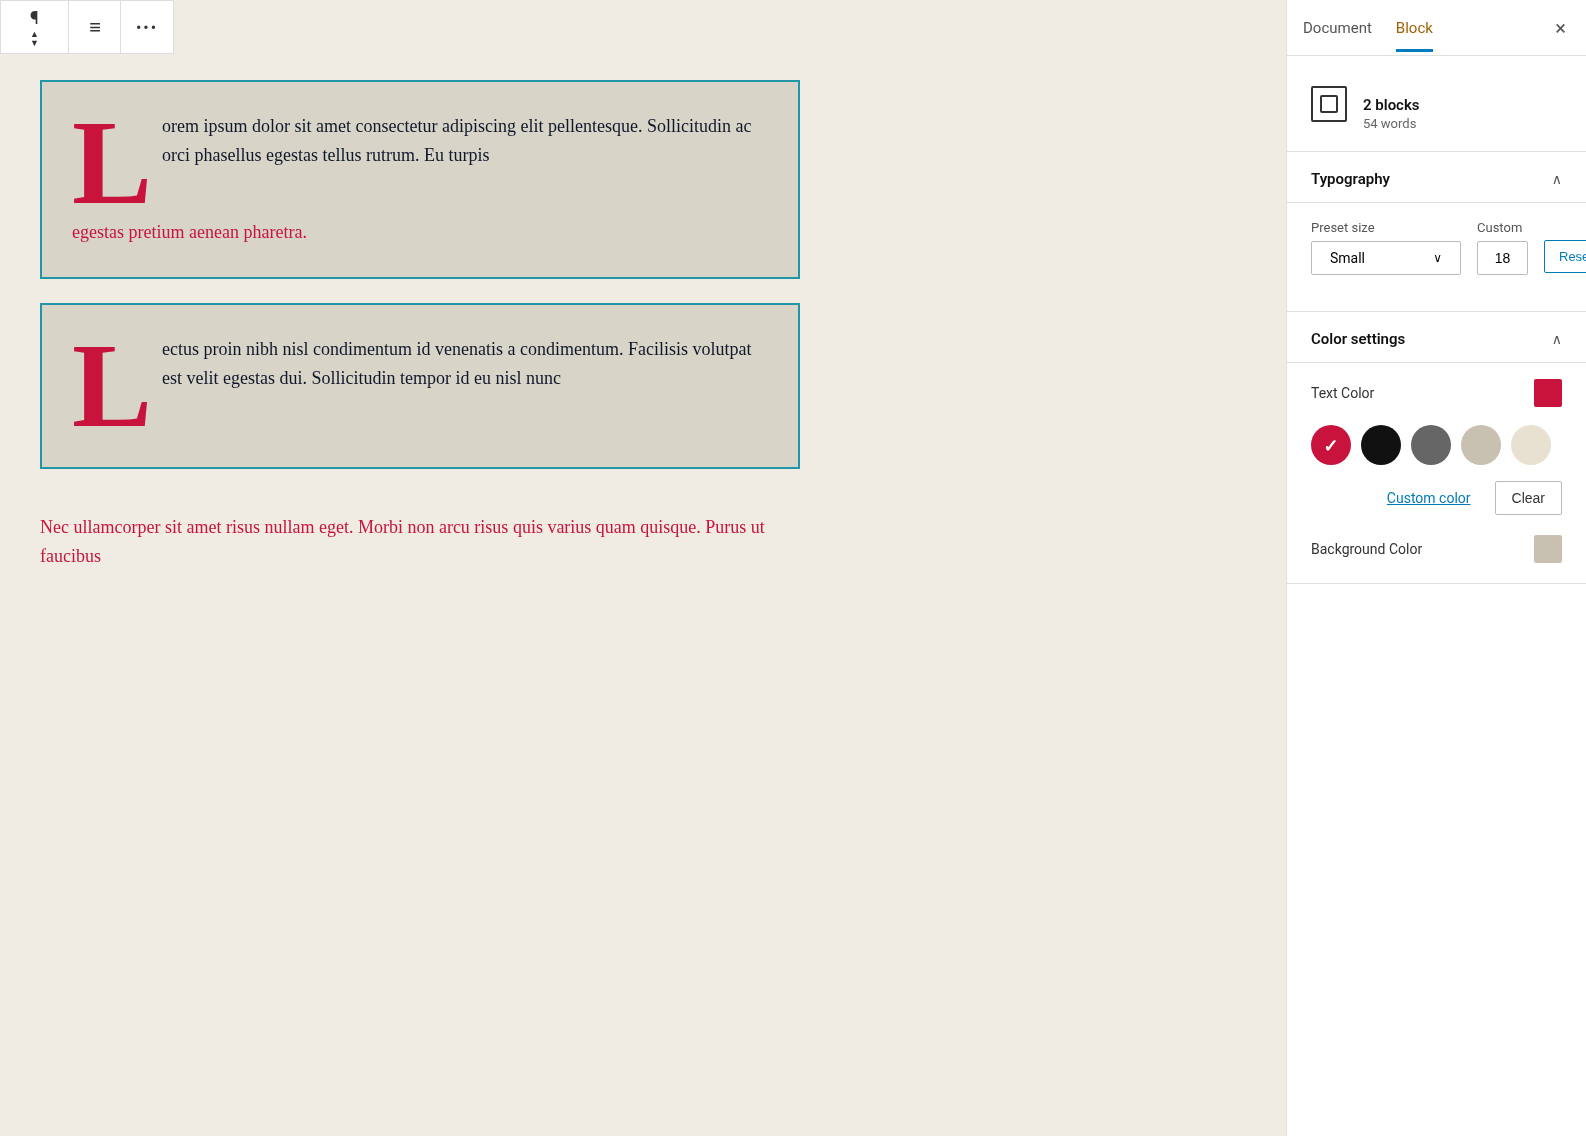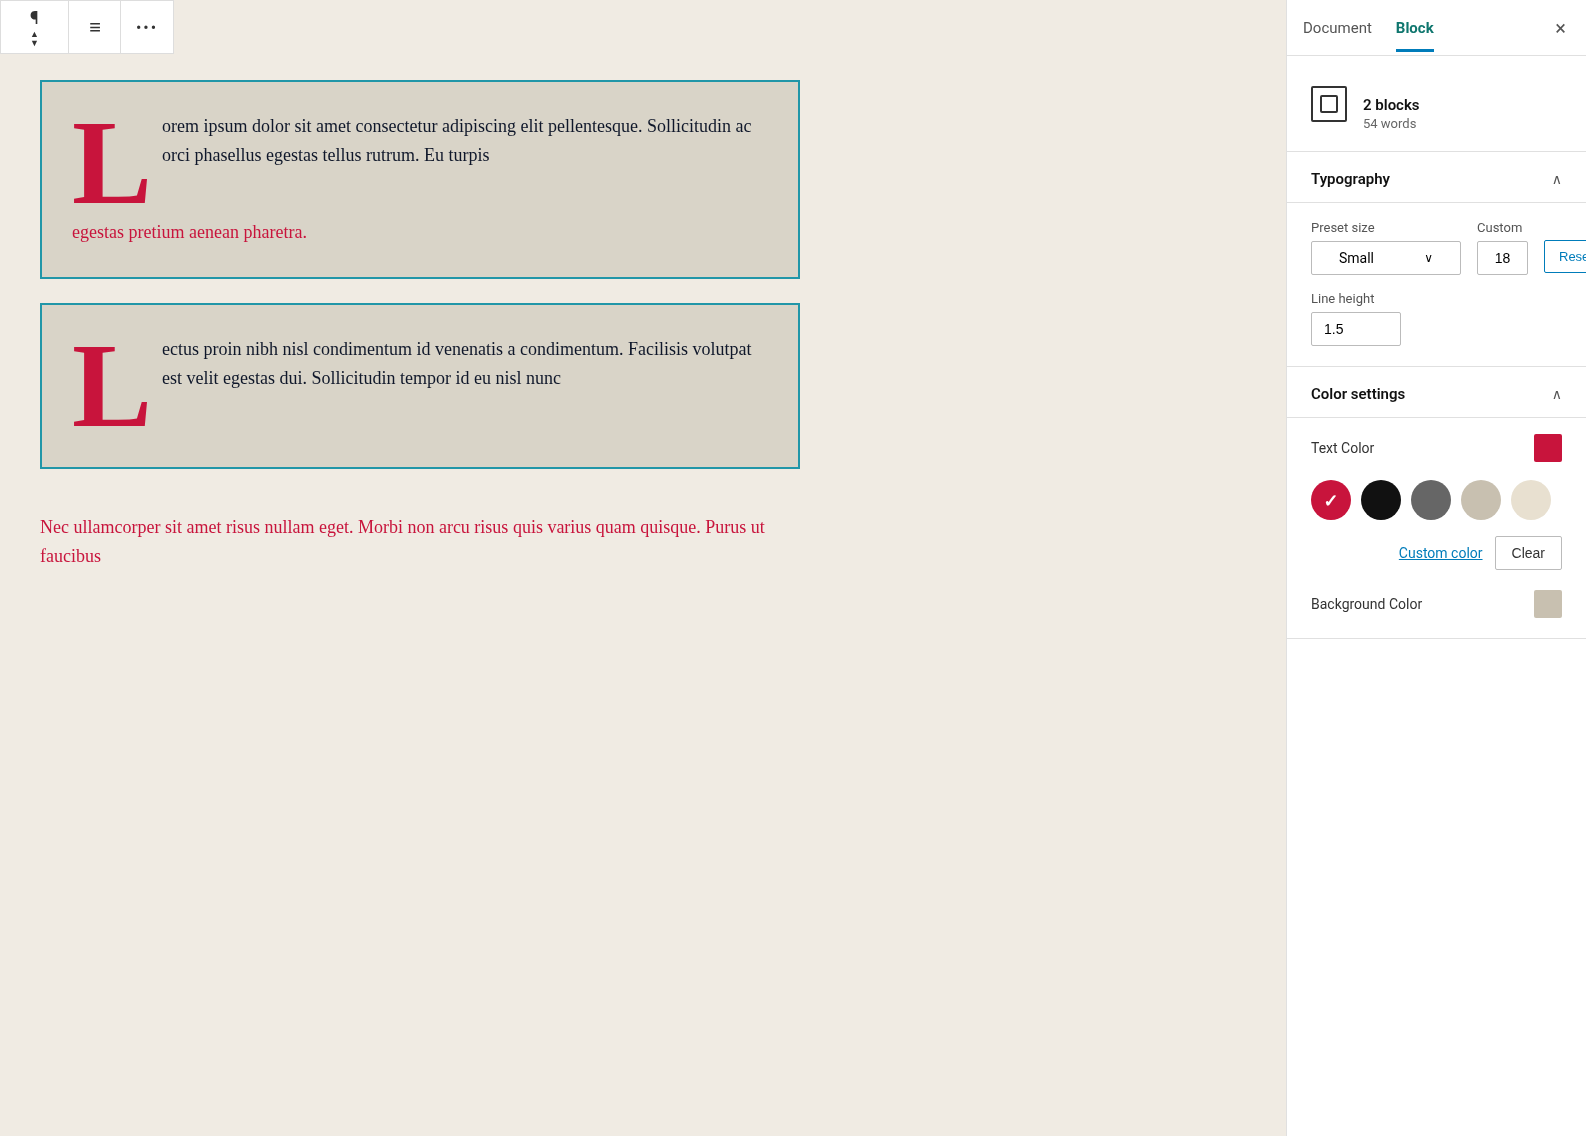--- a/index.html
+++ b/index.html
@@ -124,22 +124,22 @@
     }
     .sidebar-tab {
       font-size: 15px;
       color: #555;
       cursor: pointer;
       padding: 16px 0 12px;
       border-bottom: 3px solid transparent;
       font-weight: 400;
     }
     .sidebar-tab.active {
-      color: #0f766e;
-      font-weight: 700;
+      color: #a16207;
+      font-weight: 400;
       border-bottom: 3px solid #007cba;
     }
     .sidebar-close {
       font-size: 20px;
       cursor: pointer;
       color: #555;
       padding: 4px;
     }
 
     .sidebar-block-info {
@@ -192,21 +192,21 @@
       align-items: flex-end;
       margin-bottom: 16px;
     }
     .field-group { display: flex; flex-direction: column; gap: 6px; }
     .field-label { font-size: 13px; color: #555; }
     .field-select {
       display: flex;
       align-items: center;
       border: 1px solid #bbb;
       border-radius: 2px;
-      padding: 8px 27px;
+      padding: 8px 18px;
       font-size: 14px;
       cursor: pointer;
       background: #fff;
       min-width: 150px;
       justify-content: space-between;
     }
     .field-input {
       border: 1px solid #bbb;
       border-radius: 2px;
       padding: 8px 10px;
@@ -271,21 +271,21 @@
       content: '✓';
       color: #fff;
       font-size: 18px;
       font-weight: bold;
     }
 
     .color-actions {
       display: flex;
       align-items: center;
       justify-content: flex-end;
-      gap: 12px;
+      gap: 24px;
     }
     .custom-color-link {
       color: #007cba;
       font-size: 14px;
       cursor: pointer;
       text-decoration: underline;
     }
     .clear-btn {
       border: 1px solid #bbb;
       background: #fff;
@@ -382,24 +382,20 @@
       </div>
       <div class="field-group">
         <span class="field-label">Custom</span>
         <input class="field-input" type="text" value="18" style="">
       </div>
       <div class="field-group" style="padding-bottom:2px;">
         <span class="field-label" style="visibility:hidden;">x</span>
         <button class="reset-btn">Reset</button>
       </div>
     </div>
-    <div class="line-height-row field-group">
-      <span class="field-label">Line height</span>
-      <input class="line-height-input" type="text" value="1.5" style="">
-    </div>
   </div>
 
   <div class="section-header">
     <span class="section-header-title">Color settings</span>
     <span class="chevron">∧</span>
   </div>
   <div class="color-section-body">
 
     <div class="color-row">
       <span class="color-label">Text Color</span>

